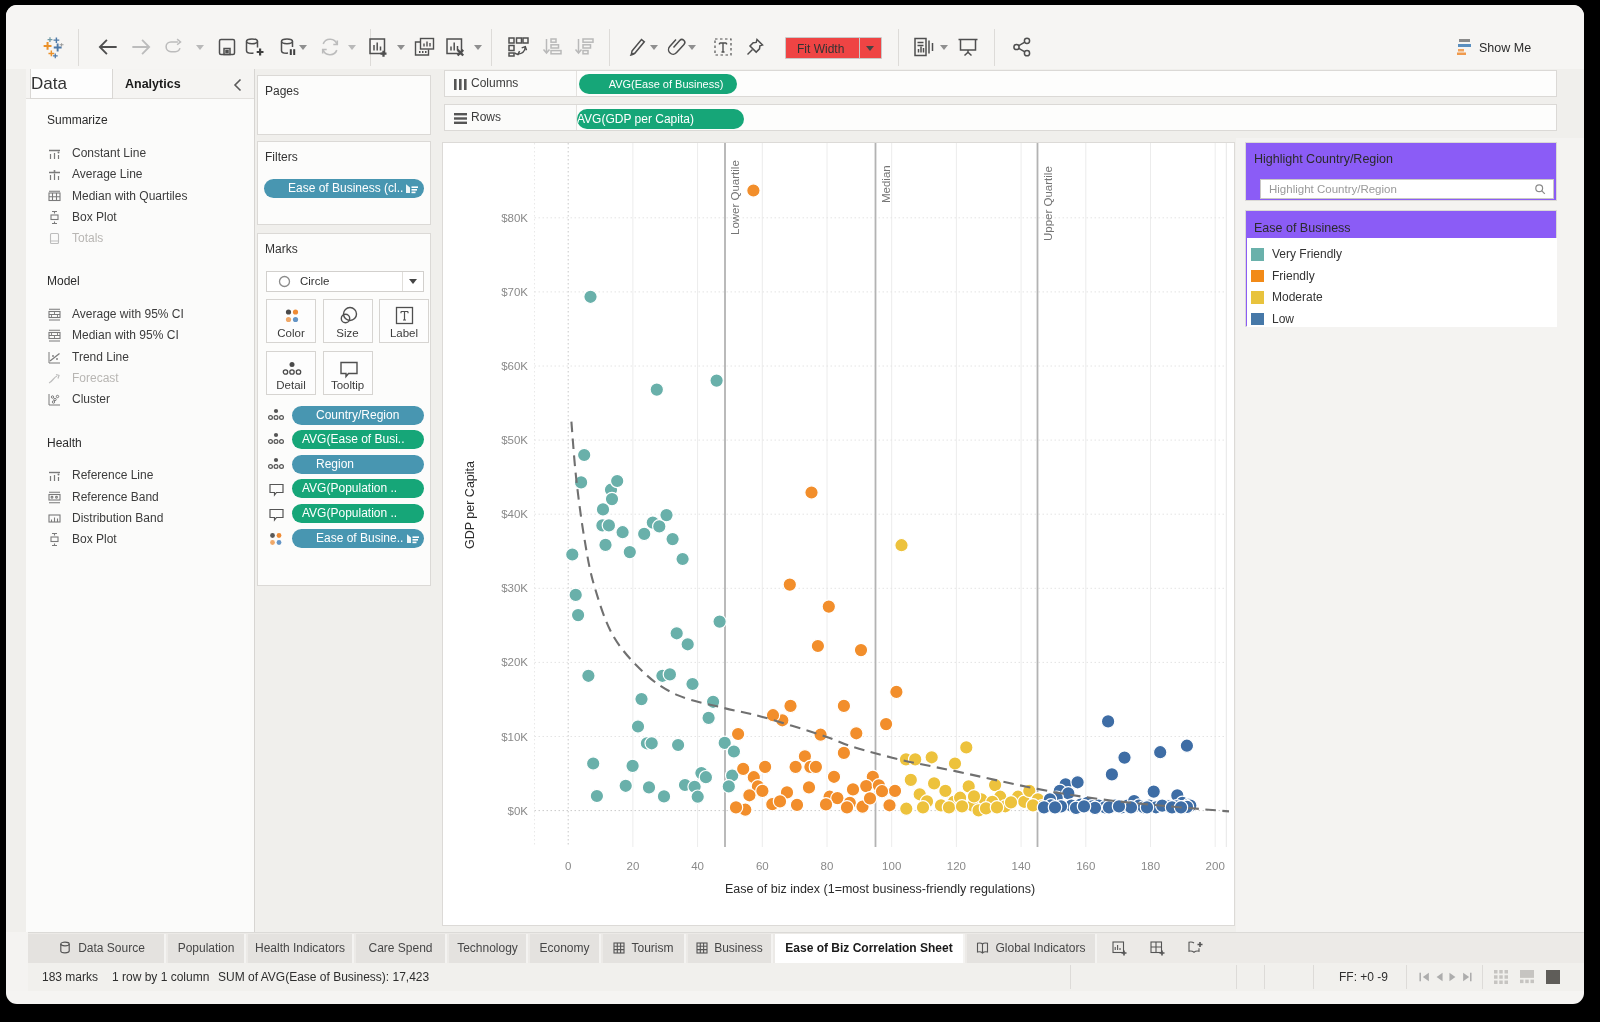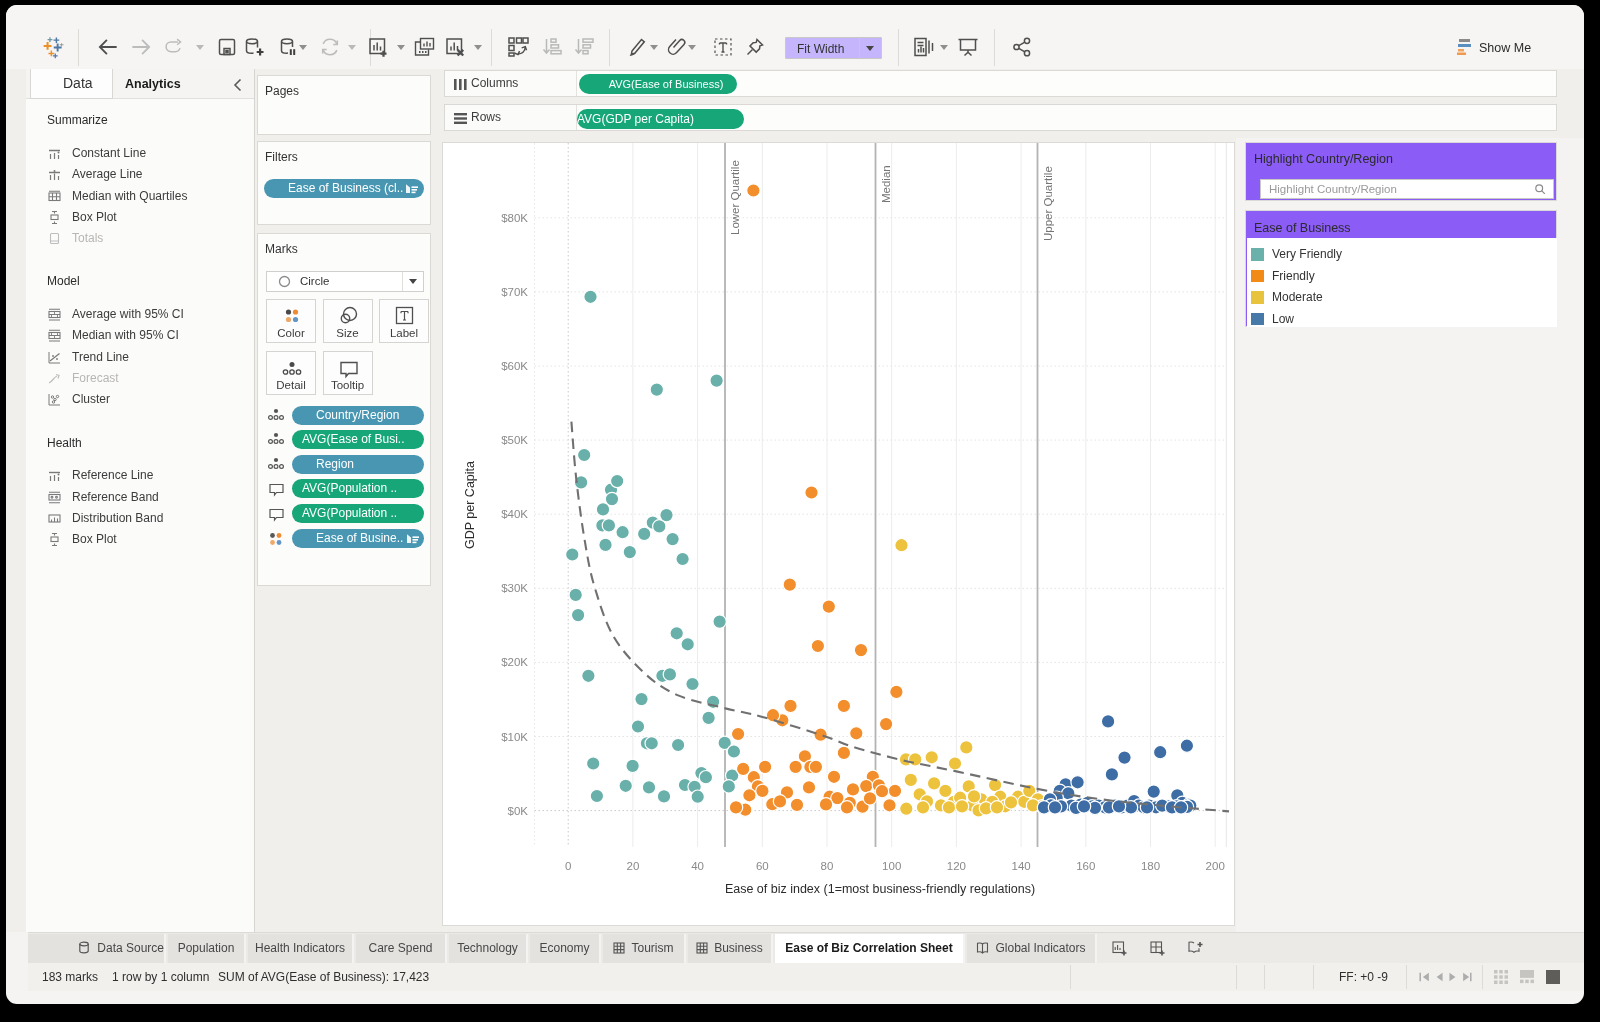--- a/index.html
+++ b/index.html
@@ -4,30 +4,30 @@
 <style>
 * { margin:0; padding:0; box-sizing:border-box; }
 html,body { width:1600px; height:1022px; background:#000; font-family:"Liberation Sans",sans-serif; overflow:hidden; }
 #win { position:absolute; left:6px; top:5px; width:1578px; height:999px; background:#f5f4f2; border-radius:11px; overflow:hidden; }
 
 #toolbar { position:absolute; left:0; top:0; width:100%; height:64px; background:#f6f5f3; }
 .tsep { position:absolute; top:24px; width:1px; height:37px; background:#dddbd8; }
 .ticon { position:absolute; top:28px; width:28px; height:28px; display:flex; align-items:center; justify-content:center; }
 .caret { position:absolute; top:39.5px; width:0; height:0; border-left:4px solid transparent; border-right:4px solid transparent; border-top:5px solid #8f8f8f; }
 .caret.lt { border-top-color:#b9b9b9; }
-#fitw { position:absolute; left:779px; top:31.5px; width:97px; height:22px; background:#c4b5fd; border:1px solid #c8c8c8; border-radius:1px; font-size:12px; color:#333; }
+#fitw { position:absolute; left:779px; top:31.5px; width:97px; height:22px; background:#ef4444; border:1px solid #c8c8c8; border-radius:1px; font-size:12px; color:#333; }
 #fitw span { position:absolute; left:11px; top:4px; }
 #fitw .dd { position:absolute; right:0; top:0; width:22px; height:20px; border-left:1px solid #c8c8c8; }
 #fitw .dd:after { content:""; position:absolute; left:6px; top:8px; border-left:4.5px solid transparent; border-right:4.5px solid transparent; border-top:5.5px solid #444; }
 #showme { position:absolute; left:1450px; top:33px; font-size:12.5px; color:#2b2b2b; white-space:nowrap; width:110px; }
 
 #content { position:absolute; left:0; top:64px; width:100%; height:863px; background:#f0efec; }
 
 #sidebar { position:absolute; left:20px; top:0; width:229px; height:863px; background:#fbfbfa; border-right:1px solid #d7d5d2; }
-#datatab { position:absolute; left:4px; top:0px; width:83px; height:30px; background:#fdfdfd; border:1px solid #d9d7d4; border-top:none; font-size:14px; color:#333; text-align:left; padding-left:32px; line-height:29px; }
+#datatab { position:absolute; left:4px; top:0px; width:83px; height:30px; background:#fdfdfd; border:1px solid #d9d7d4; border-top:none; font-size:17px; color:#333; text-align:left; padding-left:0; line-height:29px; }
 #antab { position:absolute; left:99px; top:0; font-size:12.5px; font-weight:bold; color:#1a1a1a; line-height:30px; }
 #collapse { position:absolute; left:207px; top:9px; }
 .sechead { position:absolute; left:21px; font-size:12px; font-weight:normal; color:#2b2b2b; }
 .aitem { position:absolute; left:21px; width:200px; height:21px; font-size:12px; color:#3c3c3c; }
 .aitem.dis { color:#b8b6b3; }
 .aitem svg { position:absolute; left:0px; top:3px; }
 .aitem .t { position:absolute; left:25px; top:3px; }
 
 .mbox { position:absolute; background:#fcfcfb; border:1px solid #dbd9d6; }
 .mlabel { position:absolute; left:7px; top:8px; font-size:12px; color:#333; }
@@ -751,21 +751,21 @@
     <div style="position:absolute;left:4px;top:53px;width:12.5px;height:12.5px;background:#e8c33d"></div>
           <div style="position:absolute;left:25px;top:52px;font-size:12px;color:#333">Moderate</div>
     <div style="position:absolute;left:4px;top:74.5px;width:12.5px;height:12.5px;background:#4678a8"></div>
           <div style="position:absolute;left:25px;top:73.5px;font-size:12px;color:#333">Low</div>
   </div>
 </div>
 </div>
 
 <div style="position:absolute;left:0;top:927px;width:22px;height:59px;background:#f4f3f1;z-index:5"></div>
 <div id="tabbar">
-  <div class="tab" style="left:22px;width:138px;text-align:right"><svg width="12" height="13" viewBox="0 0 12 13" style="vertical-align:-2px;margin:0 7px 0 12px" fill="none" stroke="#555" stroke-width="1.2">
+  <div class="tab" style="left:22px;width:138px;text-align:center"><svg width="12" height="13" viewBox="0 0 12 13" style="vertical-align:-2px;margin:0 7px 0 12px" fill="none" stroke="#555" stroke-width="1.2">
           <ellipse cx="6" cy="3" rx="4.2" ry="1.8"></ellipse>
           <path d="M1.8 3v7c0 1 1.9 1.8 4.2 1.8s4.2-.8 4.2-1.8V3"></path>
         </svg>Data Source</div>
   <div class="tab" style="left:162px;width:78px">Population</div>
   <div class="tab" style="left:242px;width:106px">Health Indicators</div>
   <div class="tab" style="left:350px;width:91px">Care Spend</div>
   <div class="tab" style="left:443px;width:79px">Technology</div>
   <div class="tab" style="left:524px;width:71px">Economy</div>
   <div class="tab" style="left:597px;width:83px"><svg width="12" height="12" viewBox="0 0 12 12" style="vertical-align:-2px;margin-right:6px" fill="none" stroke="#555" stroke-width="1.1">
           <rect x="1" y="1" width="10" height="10"></rect>

